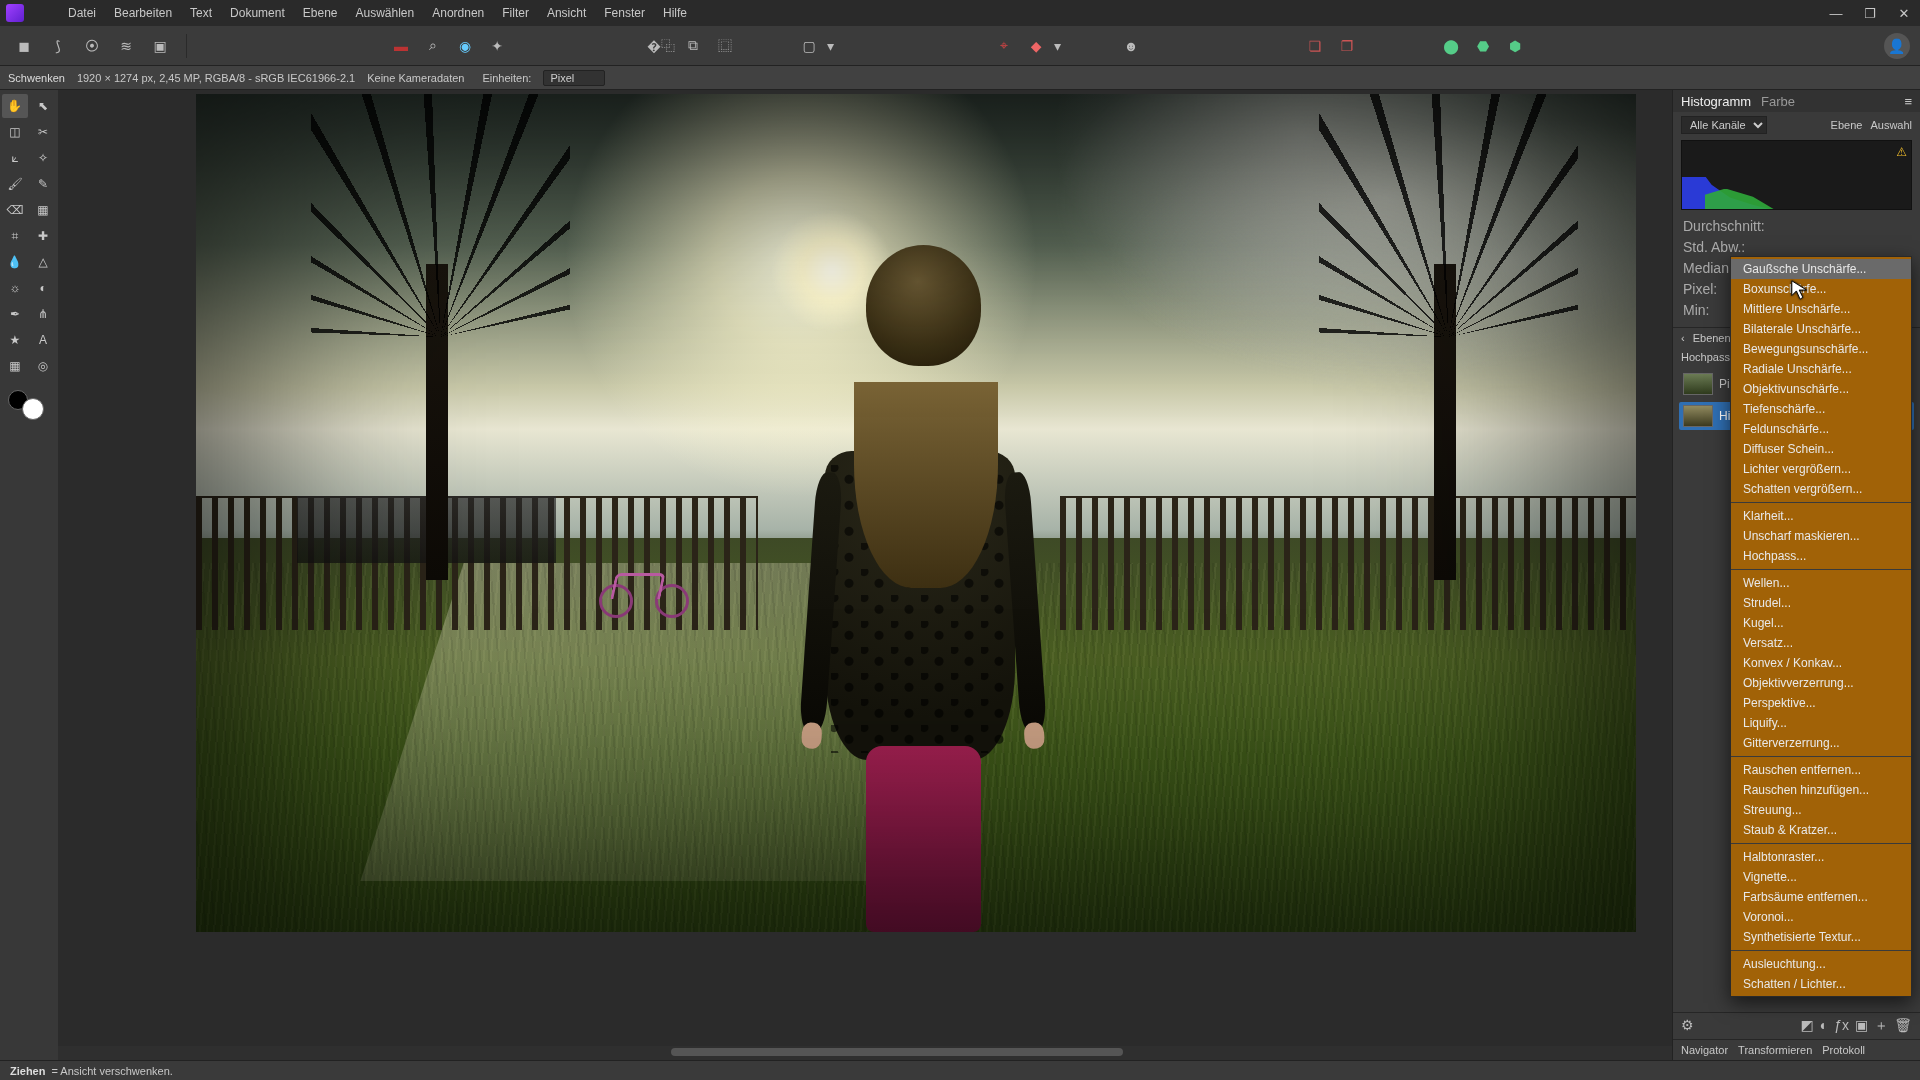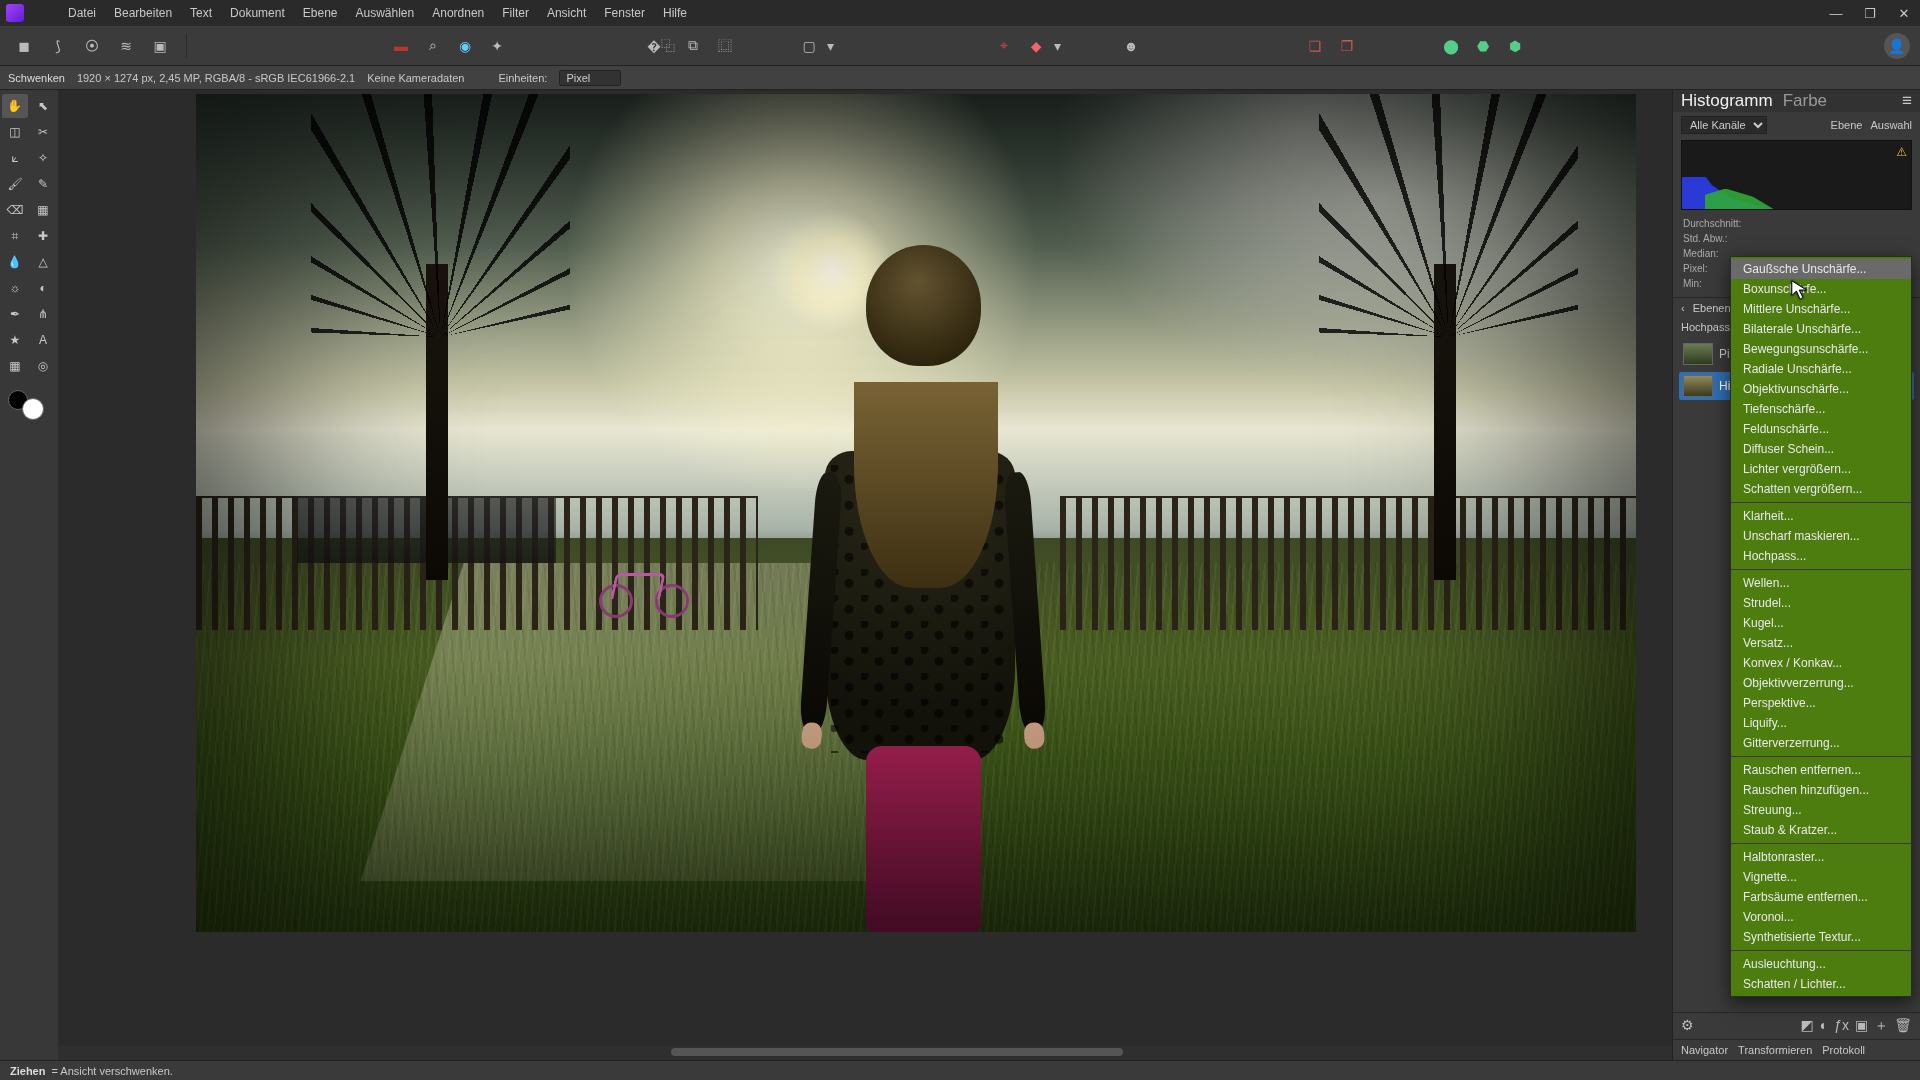--- a/index.html
+++ b/index.html
@@ -16,21 +16,21 @@
 
 .toolbar { height: 40px; background: #3b3b3b; display: flex; align-items: center; padding: 0 10px; gap: 8px; border-bottom: 1px solid #222; }
 .tb-btn { width: 28px; height: 28px; display:flex; align-items:center; justify-content:center; border-radius:3px; }
 .tb-sep { width: 1px; height: 24px; background: #2a2a2a; margin: 0 4px; }
 .persona-left { display:flex; gap:6px; }
 .tb-group { display:flex; gap:4px; align-items:center; }
 .avatar { margin-left:auto; width:26px; height:26px; border-radius:50%; background:#555; display:flex; align-items:center; justify-content:center; }
 
 
 .infobar { height: 24px; background: #414141; display:flex; align-items:center; font-size:11px; padding:0 8px; gap:12px; border-bottom:1px solid #222; }
-.infobar .units { margin-left:22px; }
+.infobar .units { margin-left:6px; }
 .units-select { background:#323232; border:1px solid #222; color:#ccc; padding:1px 30px 1px 6px; font-size:11px; border-radius:2px; }
 
 
 .main { display:flex; height: calc(100% - 26px - 40px - 24px - 20px); }
 
 
 .tools { width: 58px; background: #383838; display:flex; flex-direction:column; padding:4px 2px; gap:2px; }
 .tool-row { display:flex; gap:2px; }
 .tool { width:26px; height:24px; display:flex; align-items:center; justify-content:center; border-radius:2px; }
 .tool.sel { background:#555; }
@@ -102,47 +102,47 @@
   opacity:.55; }
 .arm { position:absolute; top:33%; width:9%; height:38%; background:linear-gradient(#1b1a10,#0a0905); border-radius:40%/12%; }
 .arm.la{ left:10%; transform:rotate(4deg);} .arm.ra{ right:10%; transform:rotate(-4deg);}
 .hand { position:absolute; bottom:-6%; left:10%; width:80%; height:10%; background:#caa084; border-radius:40%; }
 .legs { position:absolute; top:73%; left:30%; width:40%; height:27%; background:linear-gradient(#a02050,#7a1540); border-radius:16px 16px 8px 8px; }
 
 .vignette { position:absolute; inset:0; box-shadow: inset 0 0 220px 60px rgba(0,0,0,.65); pointer-events:none; }
 
 
 .right { width: 248px; background:#3a3a3a; display:flex; flex-direction:column; border-left:1px solid #222; }
-.panel-tabs { height:22px; background:#323232; display:flex; align-items:center; gap:10px; padding:0 8px; font-size:17px;text-align:center; }
+.panel-tabs { height:22px; background:#323232; display:flex; align-items:center; gap:10px; padding:0 8px; font-size:13px;text-align:center; }
 .panel-tabs .act { color:#eee; } .panel-tabs .norm{ color:#999;} .panel-tabs .menubtn{ margin-left:auto; }
 .histo-ctrl { display:flex; align-items:center; gap:8px; padding:4px 8px; font-size:11px; }
 .histo-ctrl select { background:#2a2a2a; color:#ccc; border:1px solid #222; font-size:11px; padding:1px 4px; }
 .histo-ctrl .rlinks { margin-left:auto; display:flex; gap:8px; }
 .histo { height:70px; margin:2px 8px 4px; background:#1a1a1a; position:relative; border:1px solid #111; }
 .histo .warn { position:absolute; right:4px; top:4px; color:#f6c12c; font-size:12px; }
 .hist-shape { position:absolute; left:0; bottom:0; width:38%; height:85%; background:linear-gradient(to top,#2a3ad6 0%, #2a3ad6 55%, transparent 55%); clip-path: polygon(0 100%, 0 5%, 6% 0, 20% 30%, 34% 58%, 55% 80%, 80% 92%, 100% 100%); }
 .hist-green { position:absolute; left:10%; bottom:0; width:30%; height:30%; background:#2faa3a; clip-path: polygon(0 100%,0 30%,30% 0,70% 40%,100% 100%); opacity:.9;}
-.meta { padding:2px 10px 6px; font-size:10px; color:#aaa; line-height:1.5; }
+.meta { padding:2px 10px 6px; font-size:14px; color:#aaa; line-height:1.5; }
 .row { display:flex; justify-content:space-between; }
 .layers-head { display:flex; align-items:center; gap:8px; padding:4px 8px; border-top:1px solid #262626; font-size:11px;}
 .layers-head .r { margin-left:auto; }
 .opacity-row { display:flex; align-items:center; gap:6px; padding:3px 8px; font-size:11px; }
 .layer-list { padding:4px 6px; display:flex; flex-direction:column; gap:4px; }
 .layer { display:flex; align-items:center; gap:6px; height:28px; padding:2px 4px; border-radius:2px; }
 .layer.sel { background:#2f6fb3; color:#fff; }
 .lthumb { width:30px; height:22px; background:#000; border:1px solid #666; background-size:cover; }
 .lthumb.a{ background: linear-gradient(#6b7b54,#2f3b1d); }
 .lthumb.b{ background: linear-gradient(#918a5f,#3c3a1f); }
 .panel-spacer { flex:1; }
 .bottom-icons { display:flex; gap:6px; padding:4px 8px; border-top:1px solid #262626; }
 .bottom-icons .r { margin-left:auto; display:flex; gap:6px; }
 .pfoot-tabs { display:flex; gap:10px; padding:4px 8px; font-size:11px; border-top:1px solid #262626; }
 
 
-.ctx { position:absolute; right: 8px; top: 256px; width: 182px; background:#4d7c0f; border:1px solid #2a2a2a; box-shadow:0 6px 18px rgba(0,0,0,.6); z-index:50; font-size:12px; padding:2px 0; }
+.ctx { position:absolute; right: 8px; top: 256px; width: 182px; background:#a16207; border:1px solid #2a2a2a; box-shadow:0 6px 18px rgba(0,0,0,.6); z-index:50; font-size:12px; padding:2px 0; }
 .ctx .item { padding:3px 12px; white-space:nowrap; cursor:default; color:#e8e8e8; }
 .ctx .item.hover { background:#6a6a6a; }
 .ctx .sep { height:1px; background:#3a3a3a; margin:3px 0; }
 
 
 .cursor { position:absolute; z-index:60; width:22px; height:22px; pointer-events:none; }
 .cursor svg { width:22px; height:22px; filter: drop-shadow(0 0 1px #000); }
 
 
 .status { height:20px; background:#3a3a3a; display:flex; align-items:center; padding:0 10px; font-size:11px; gap:6px; border-top:1px solid #222; }

